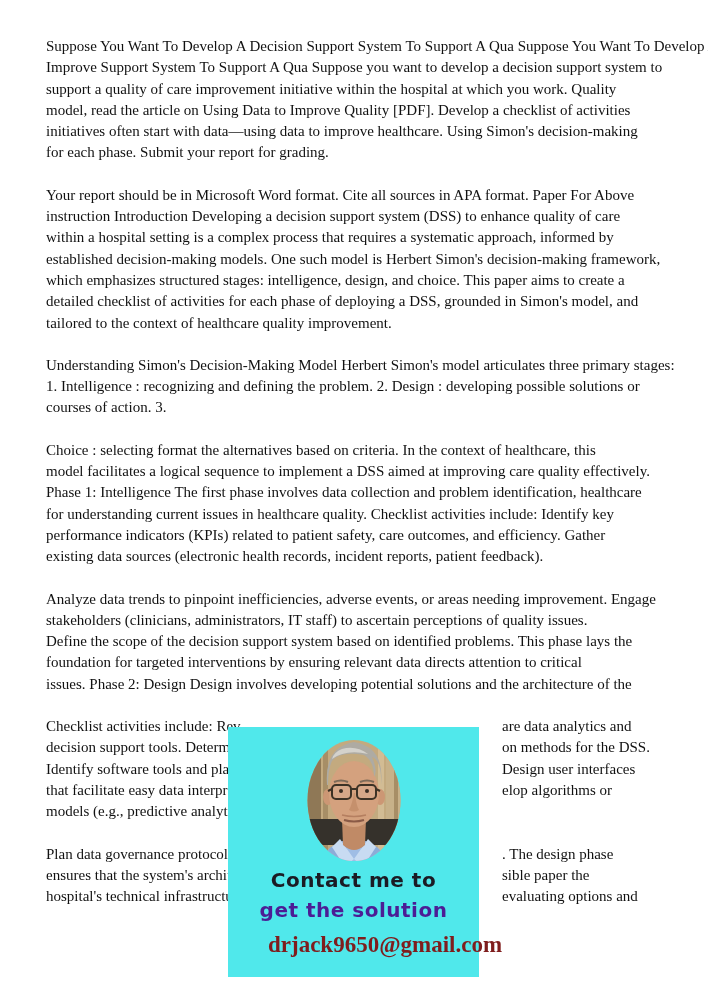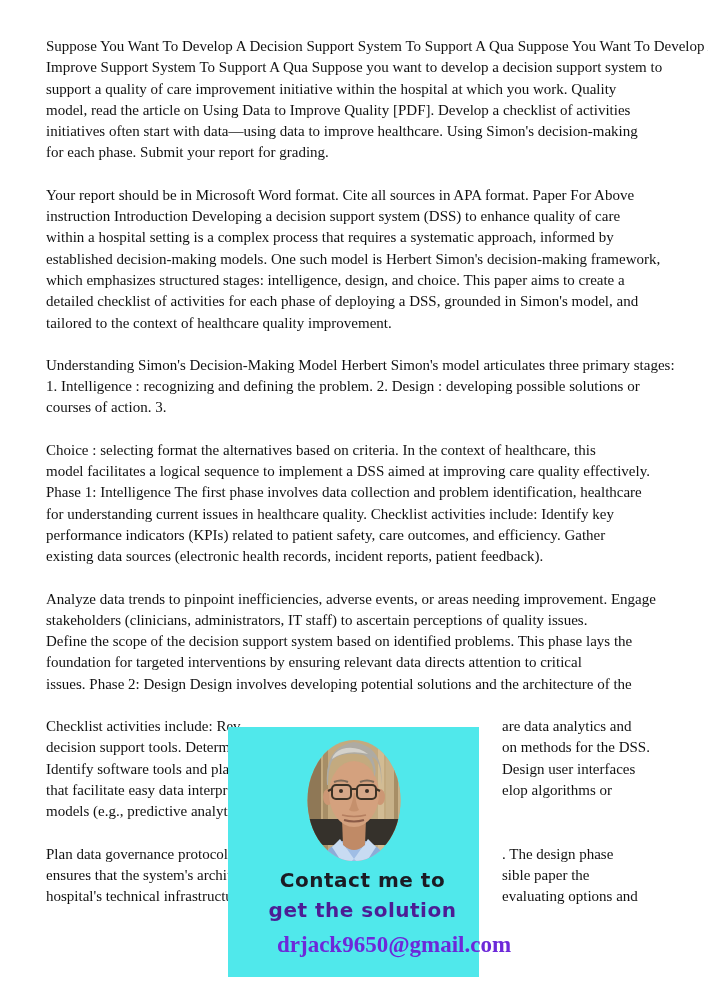--- a/index.html
+++ b/index.html
@@ -48,21 +48,21 @@
     z-index: 5;
     text-align: center;
   }
   .promo-photo {
     position: absolute;
     left: 0;
     top: 0;
   }
   .promo-text {
     position: absolute;
-    left: 9px;
+    left: 0;
     top: 138px;
     width: 100%;
   }
   .promo-line {
     font-family: "DejaVu Sans", sans-serif;
     font-weight: bold;
     font-size: 20px;
     line-height: 30px;
     letter-spacing: 0.5px;
   }
@@ -180,17 +180,17 @@
 
         <path d="M126,66 Q124,78 121,83 Q126,86 131,83 Q128,78 127,66" fill="#c5906c"></path>
 
         <path d="M116,93 Q126,96 136,93" stroke="#8a5a46" stroke-width="2" fill="none"></path>
         <path d="M114,88 Q126,91 138,88" stroke="#b57f60" stroke-width="1.5" fill="none"></path>
       </g>
     </svg>
     <div class="promo-text">
       <div class="promo-line" style="color: rgb(27, 27, 36);">Contact me to</div>
       <div class="promo-line" style="color: #4c1d95;">get the solution</div>
-      <div class="promo-email" style="color: #6d28d9; padding-left: 40px;">drjack9650@gmail.com</div>
+      <div class="promo-email" style="color: #7f1d1d; padding-left: 40px;">drjack9650@gmail.com</div>
     </div>
   </div>
 
 </div>
 
 </body></html>

